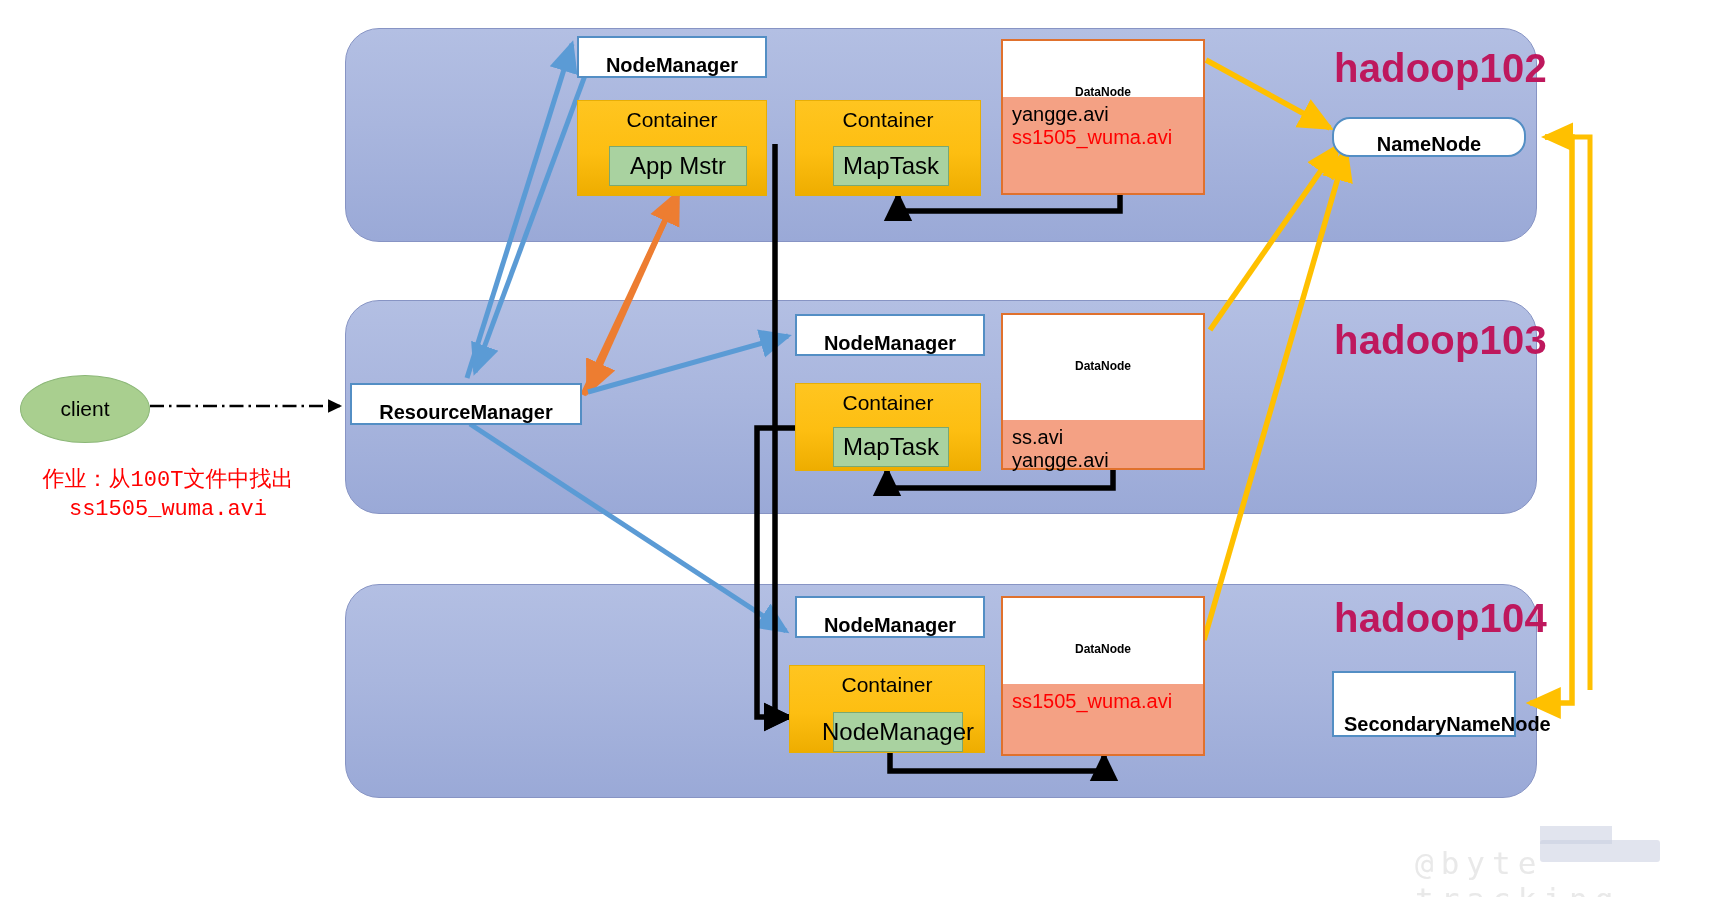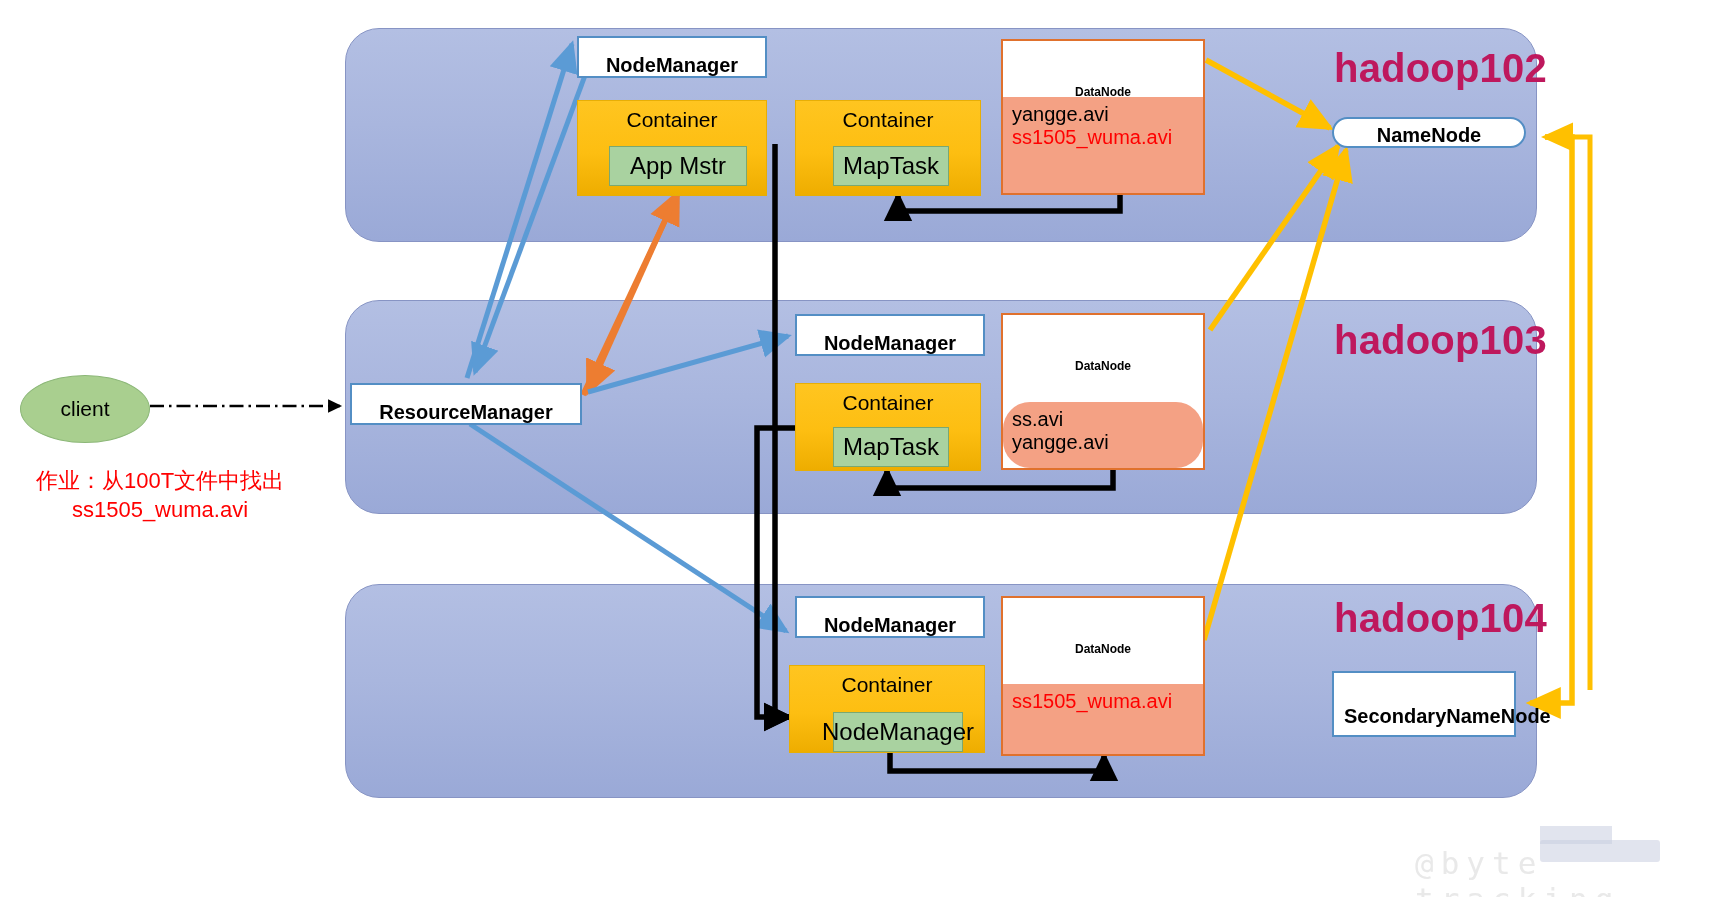--- a/index.html
+++ b/index.html
@@ -114,31 +114,31 @@
     <path d="M1210,330 L1338,146" stroke="#ffc000" stroke-width="5.5" fill="none" marker-end="url(#ar-yellow)"></path>
     <path d="M1204,640 L1346,150" stroke="#ffc000" stroke-width="5.5" fill="none" marker-end="url(#ar-yellow)"></path>
 
     <path d="M1545,137 L1572,137 L1572,703 L1530,703" stroke="#ffc000" stroke-width="5.5" fill="none" marker-end="url(#ar-yellow)"></path>
     <path d="M1590,690 L1590,137 L1545,137" stroke="#ffc000" stroke-width="5" fill="none" marker-end="url(#ar-yellow)"></path>
   </svg>
 
   <div class="ellipse" style="left:20px;top:375px;width:128px;height:66px;">
     <span>client</span>
   </div>
-  <div class="note" style="left:10px;top:466px;width:300px;">作业：从100T文件中找出
+  <div class="note" style="left:18px;top:466px;width:300px;font-family:Liberation Mono, monospace;">作业：从100T文件中找出
 ss1505_wuma.avi</div>
 
   <div class="box wbox" style="left:350px;top:383px;width:232px;height:42px;">
     <span>ResourceManager</span>
   </div>
 
-  <div class="box wbox" style="left:1332px;top:117px;width:194px;height:31px;border-radius:18px;">
+  <div class="box wbox" style="left:1332px;top:117px;width:194px;height:40px;border-radius:18px;">
     <span>NameNode</span>
   </div>
-  <div class="box wbox" style="left:1332px;top:671px;width:184px;height:66px;padding:8px 10px;
+  <div class="box wbox" style="left:1332px;top:671px;width:184px;height:66px;padding:0 10px;
               justify-content:flex-start;text-align:left;">
     <span>SecondaryNameNode</span>
   </div>
 
   <div class="box wbox" style="left:577px;top:36px;width:190px;height:42px;">
     <span>NodeManager</span>
   </div>
 
   <div class="box container" style="left:577px;top:100px;width:190px;height:96px;">
     <span>Container</span>
@@ -168,21 +168,21 @@
 
   <div class="box container" style="left:795px;top:383px;width:186px;height:88px;">
     <span>Container</span>
   </div>
   <div class="task" style="left:833px;top:427px;width:114px;height:38px;">
     <span>MapTask</span>
   </div>
 
   <div class="dn" style="left:1001px;top:313px;width:204px;height:157px;">
     <div class="dn-title">DataNode</div>
-    <div class="dn-body" style="height:66px;border-radius:27px;">
+    <div class="dn-body" style="height:48px;">
       <div>ss.avi</div>
       <div>yangge.avi</div>
     </div>
   </div>
 
   <div class="box wbox" style="left:795px;top:596px;width:190px;height:42px;">
     <span>NodeManager</span>
   </div>
 
   <div class="box container" style="left:789px;top:665px;width:196px;height:88px;">

